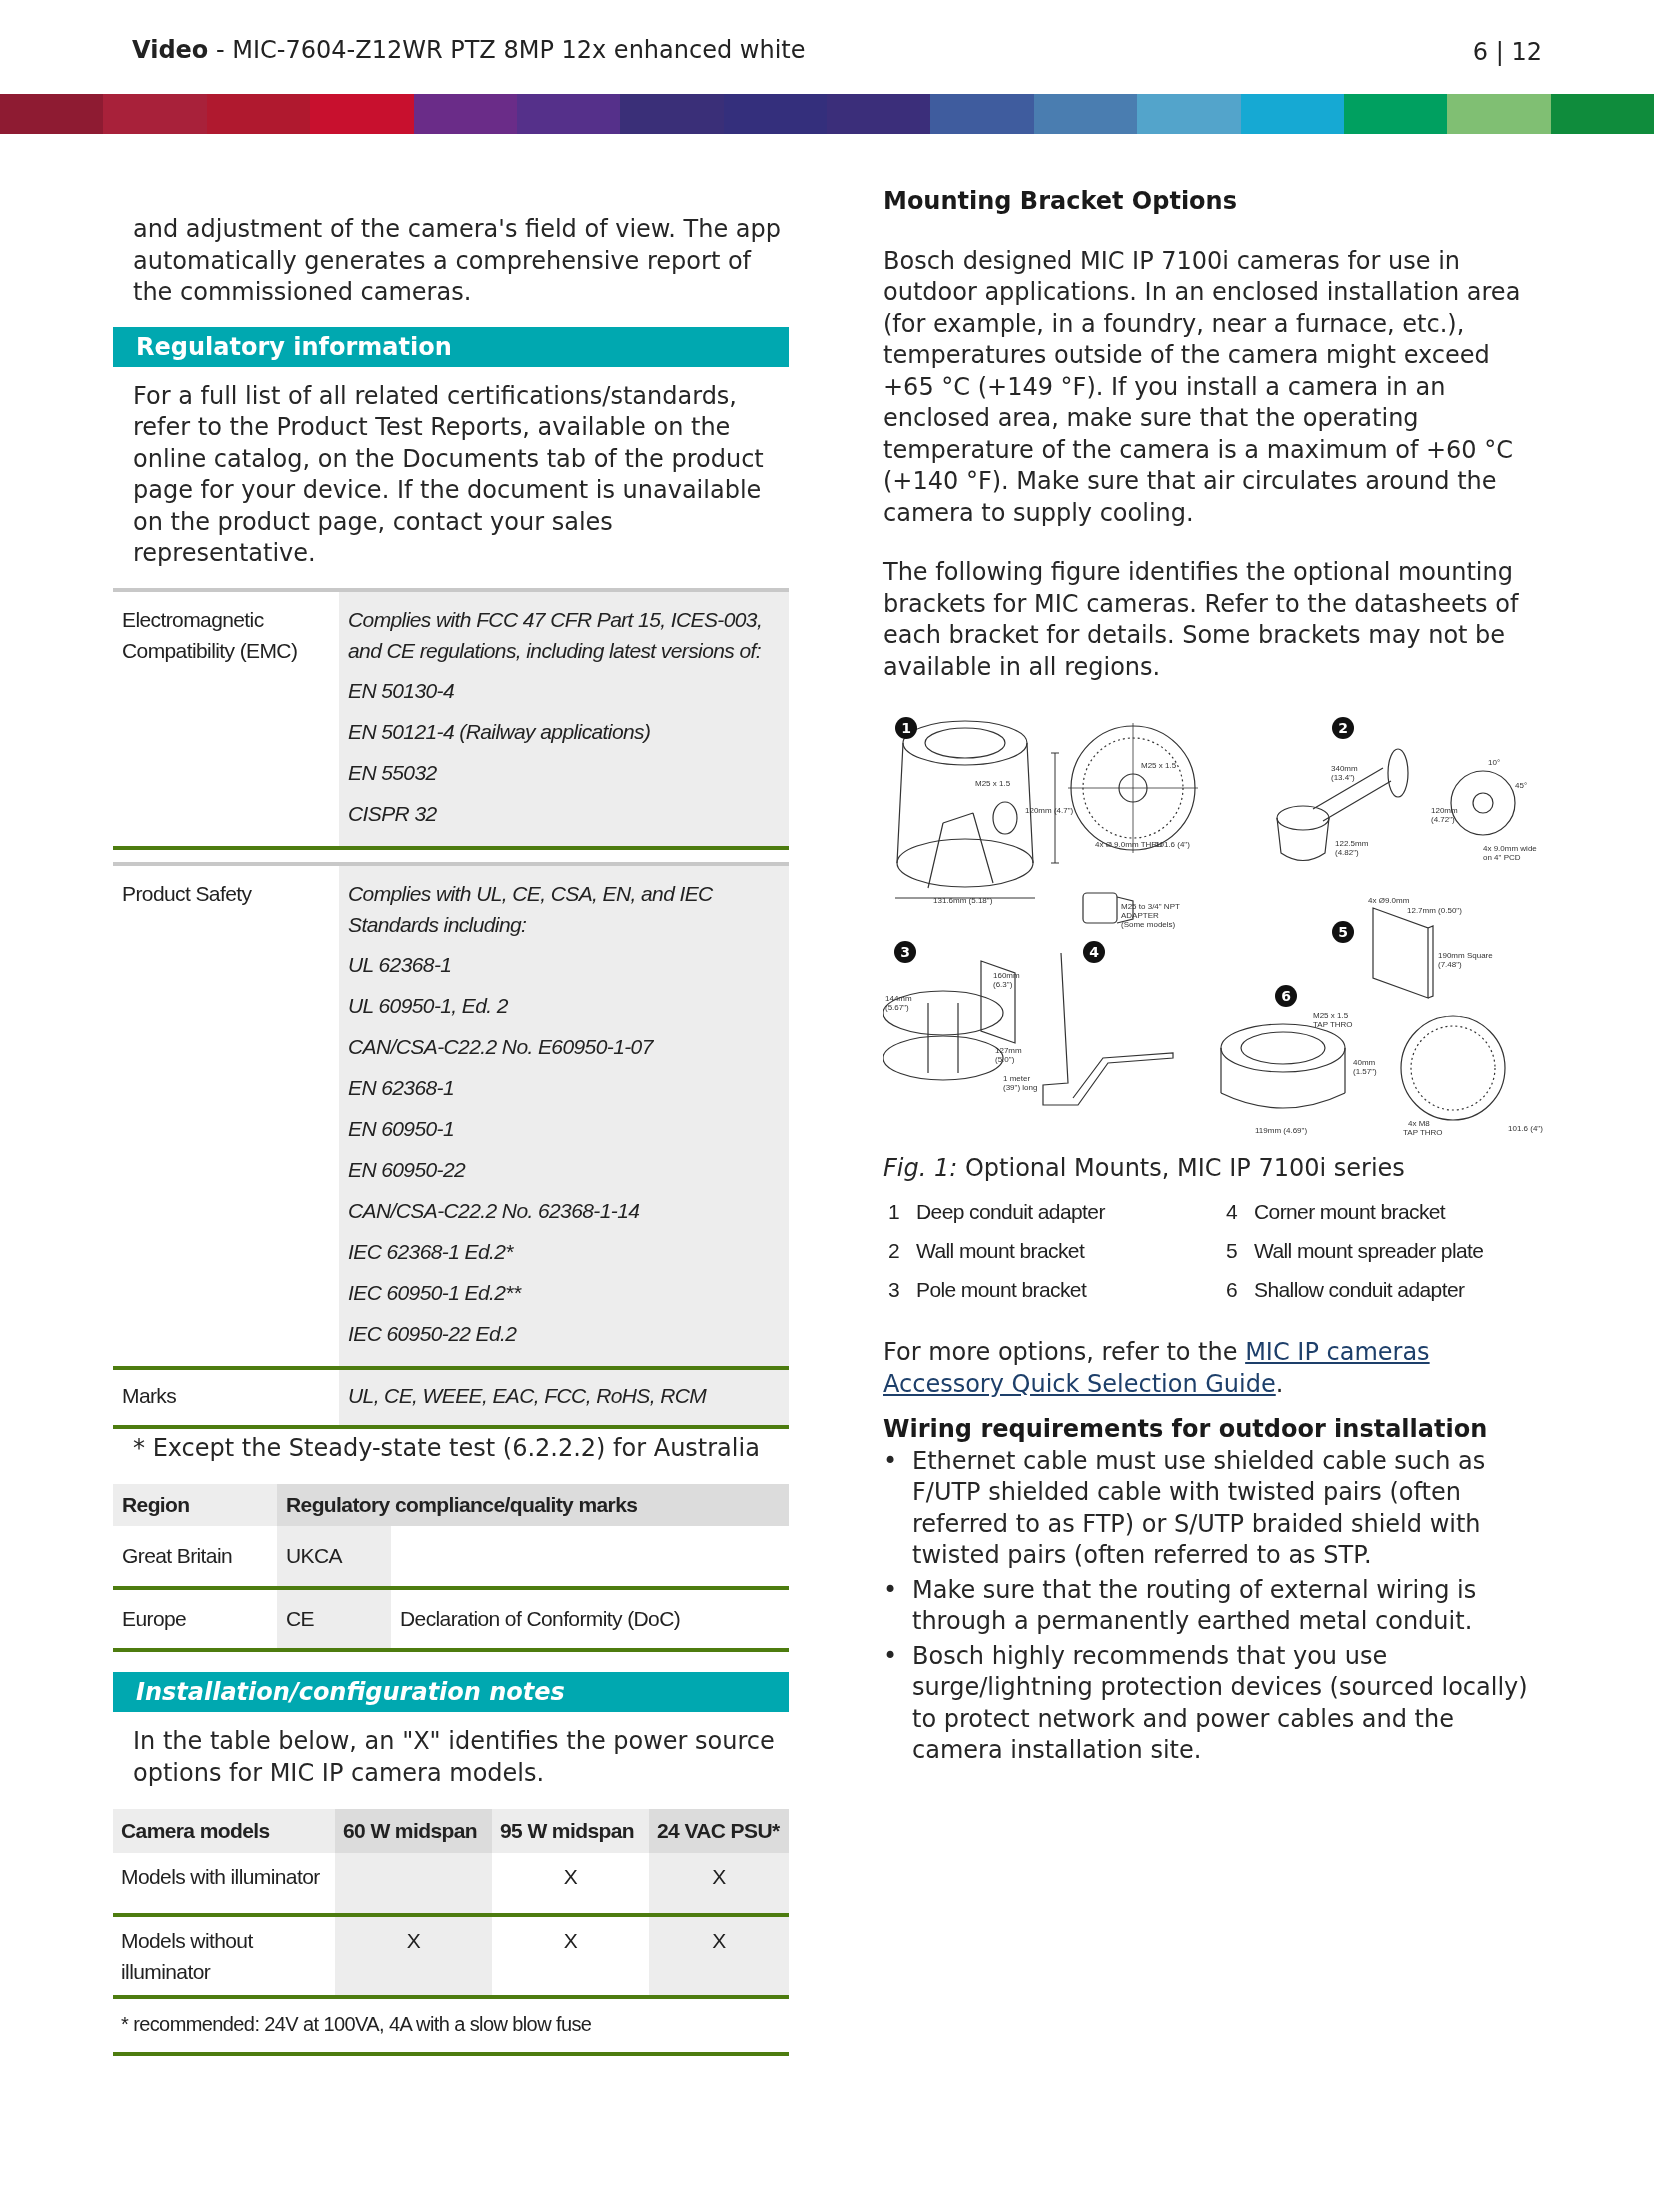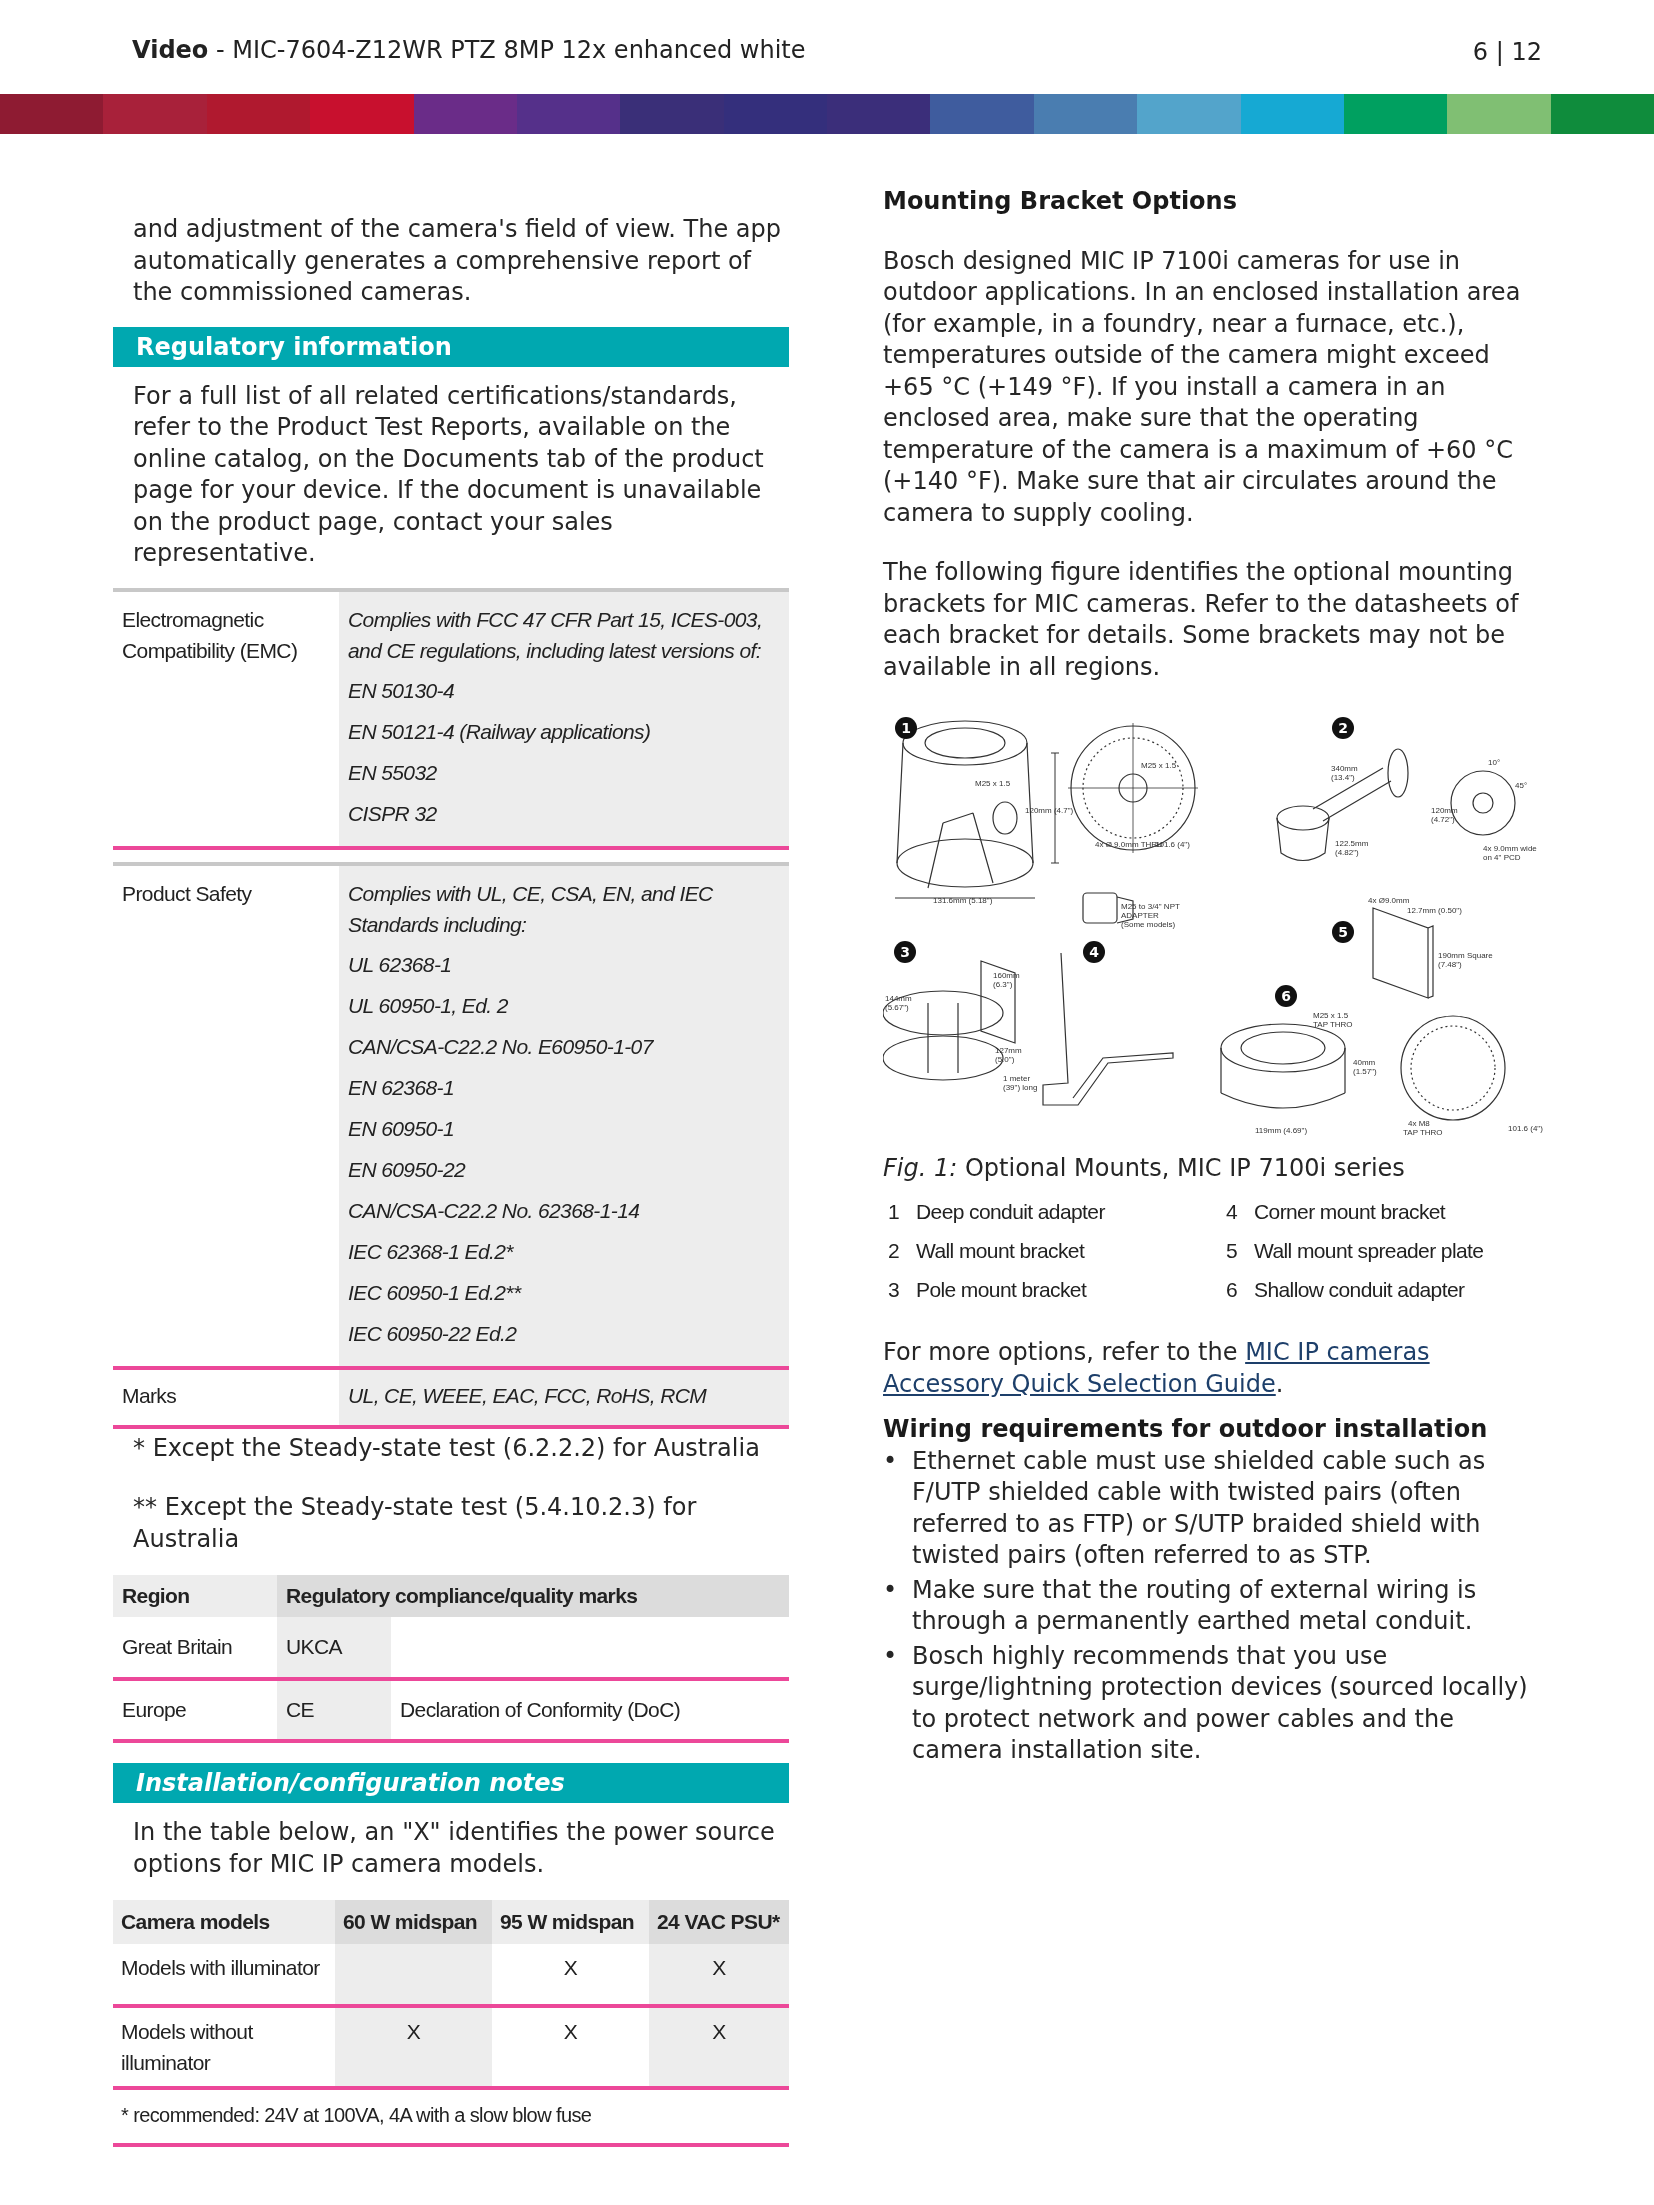--- a/index.html
+++ b/index.html
@@ -20,21 +20,21 @@
   .body-text { font-size: 24px; line-height: 31.5px; color: #262626; margin-top: 28px; }
   .indent { padding-left: 20px; }
 
   .section-bar { background: #00a8b0; color: #fff; font-weight: bold; font-size: 24px;
                  height: 40px; line-height: 40px; padding-left: 23px; }
 
   .tbl { width: 676px; border-collapse: collapse; font-family: "Liberation Sans", sans-serif;
          font-size: 21px; color: #222; letter-spacing: -0.6px; }
   .tbl td, .tbl th { vertical-align: top; text-align: left; }
   .tbl tr.sep-top td { border-top: 4px solid #c8c8c8; }
-  .tbl tr.sep-bot td { border-bottom: 4px solid #ec4899; }
+  .tbl tr.sep-bot td { border-bottom: 4px solid #4d7c0f; }
   .shade { background: #ededed; }
   .hdr { background: #dcdcdc; font-weight: bold; }
 
   .reg-tbl td.lbl { width: 226px; padding: 12px 8px 12px 9px; line-height: 31px; }
   .reg-tbl td.val { padding: 12px 15px 12px 9px; line-height: 31px; font-style: italic; }
   .reg-tbl .vline { display: block; line-height: 41px; }
   .reg-tbl .vhead { display: block; line-height: 31px; margin-bottom: 4px; }
 
   .region-tbl td { height: 62px; padding: 0 9px; vertical-align: middle; }
   .region-tbl th { height: 42px; padding: 0 9px; vertical-align: middle; }
@@ -130,21 +130,20 @@
         </td>
       </tr>
       <tr class="sep-bot">
         <td class="lbl" style="padding-top:10px;padding-bottom:14px;">Marks</td>
         <td class="val shade" style="padding-top:10px;padding-bottom:14px;">UL, CE, WEEE, EAC, FCC, RoHS, RCM</td>
       </tr>
     </tbody>
   </table>
 
   <p class="body-text indent" style="margin-top:4px;">* Except the Steady-state test (6.2.2.2) for Australia</p>
-  <p class="body-text indent">** Except the Steady-state test (5.4.10.2.3) for Australia</p>
 
   <table class="tbl region-tbl" style="margin-top:20px;">
     <thead>
       <tr class="sep-bot">
         <th class="shade" style="width:164px;">Region</th>
         <th class="hdr" colspan="2">Regulatory compliance/quality marks</th>
       </tr>
     </thead>
     <tbody>
       <tr class="sep-bot">

